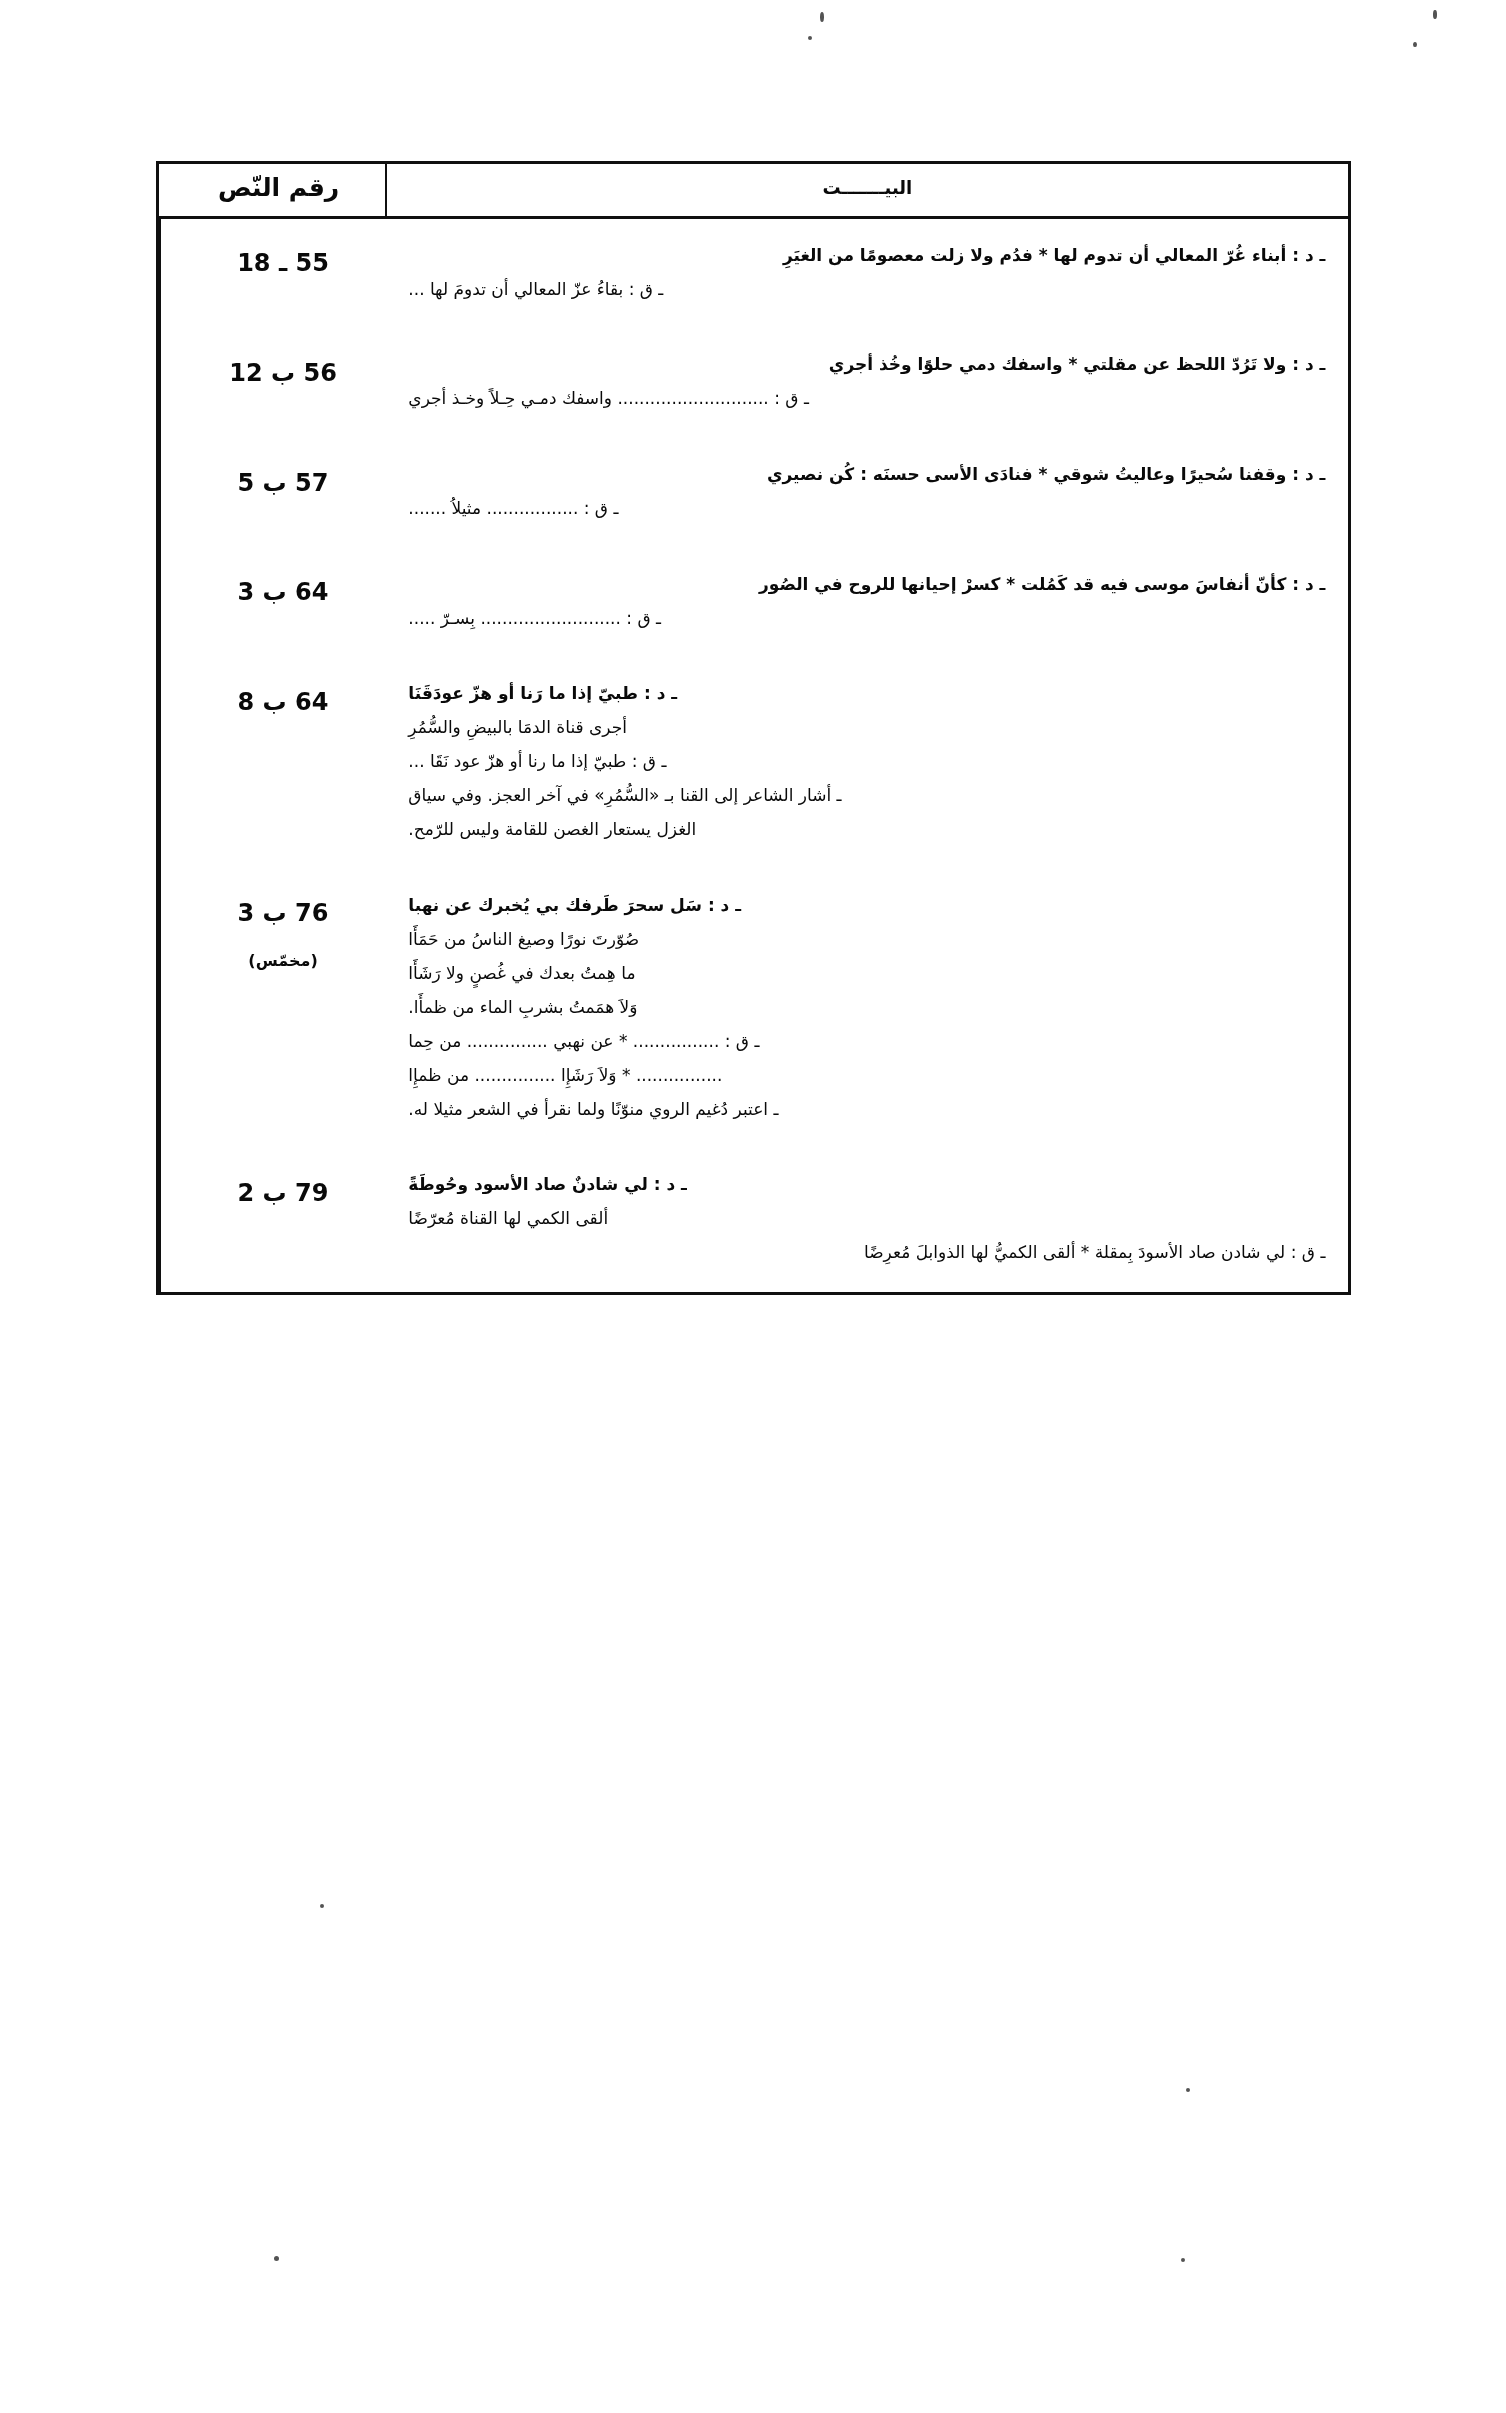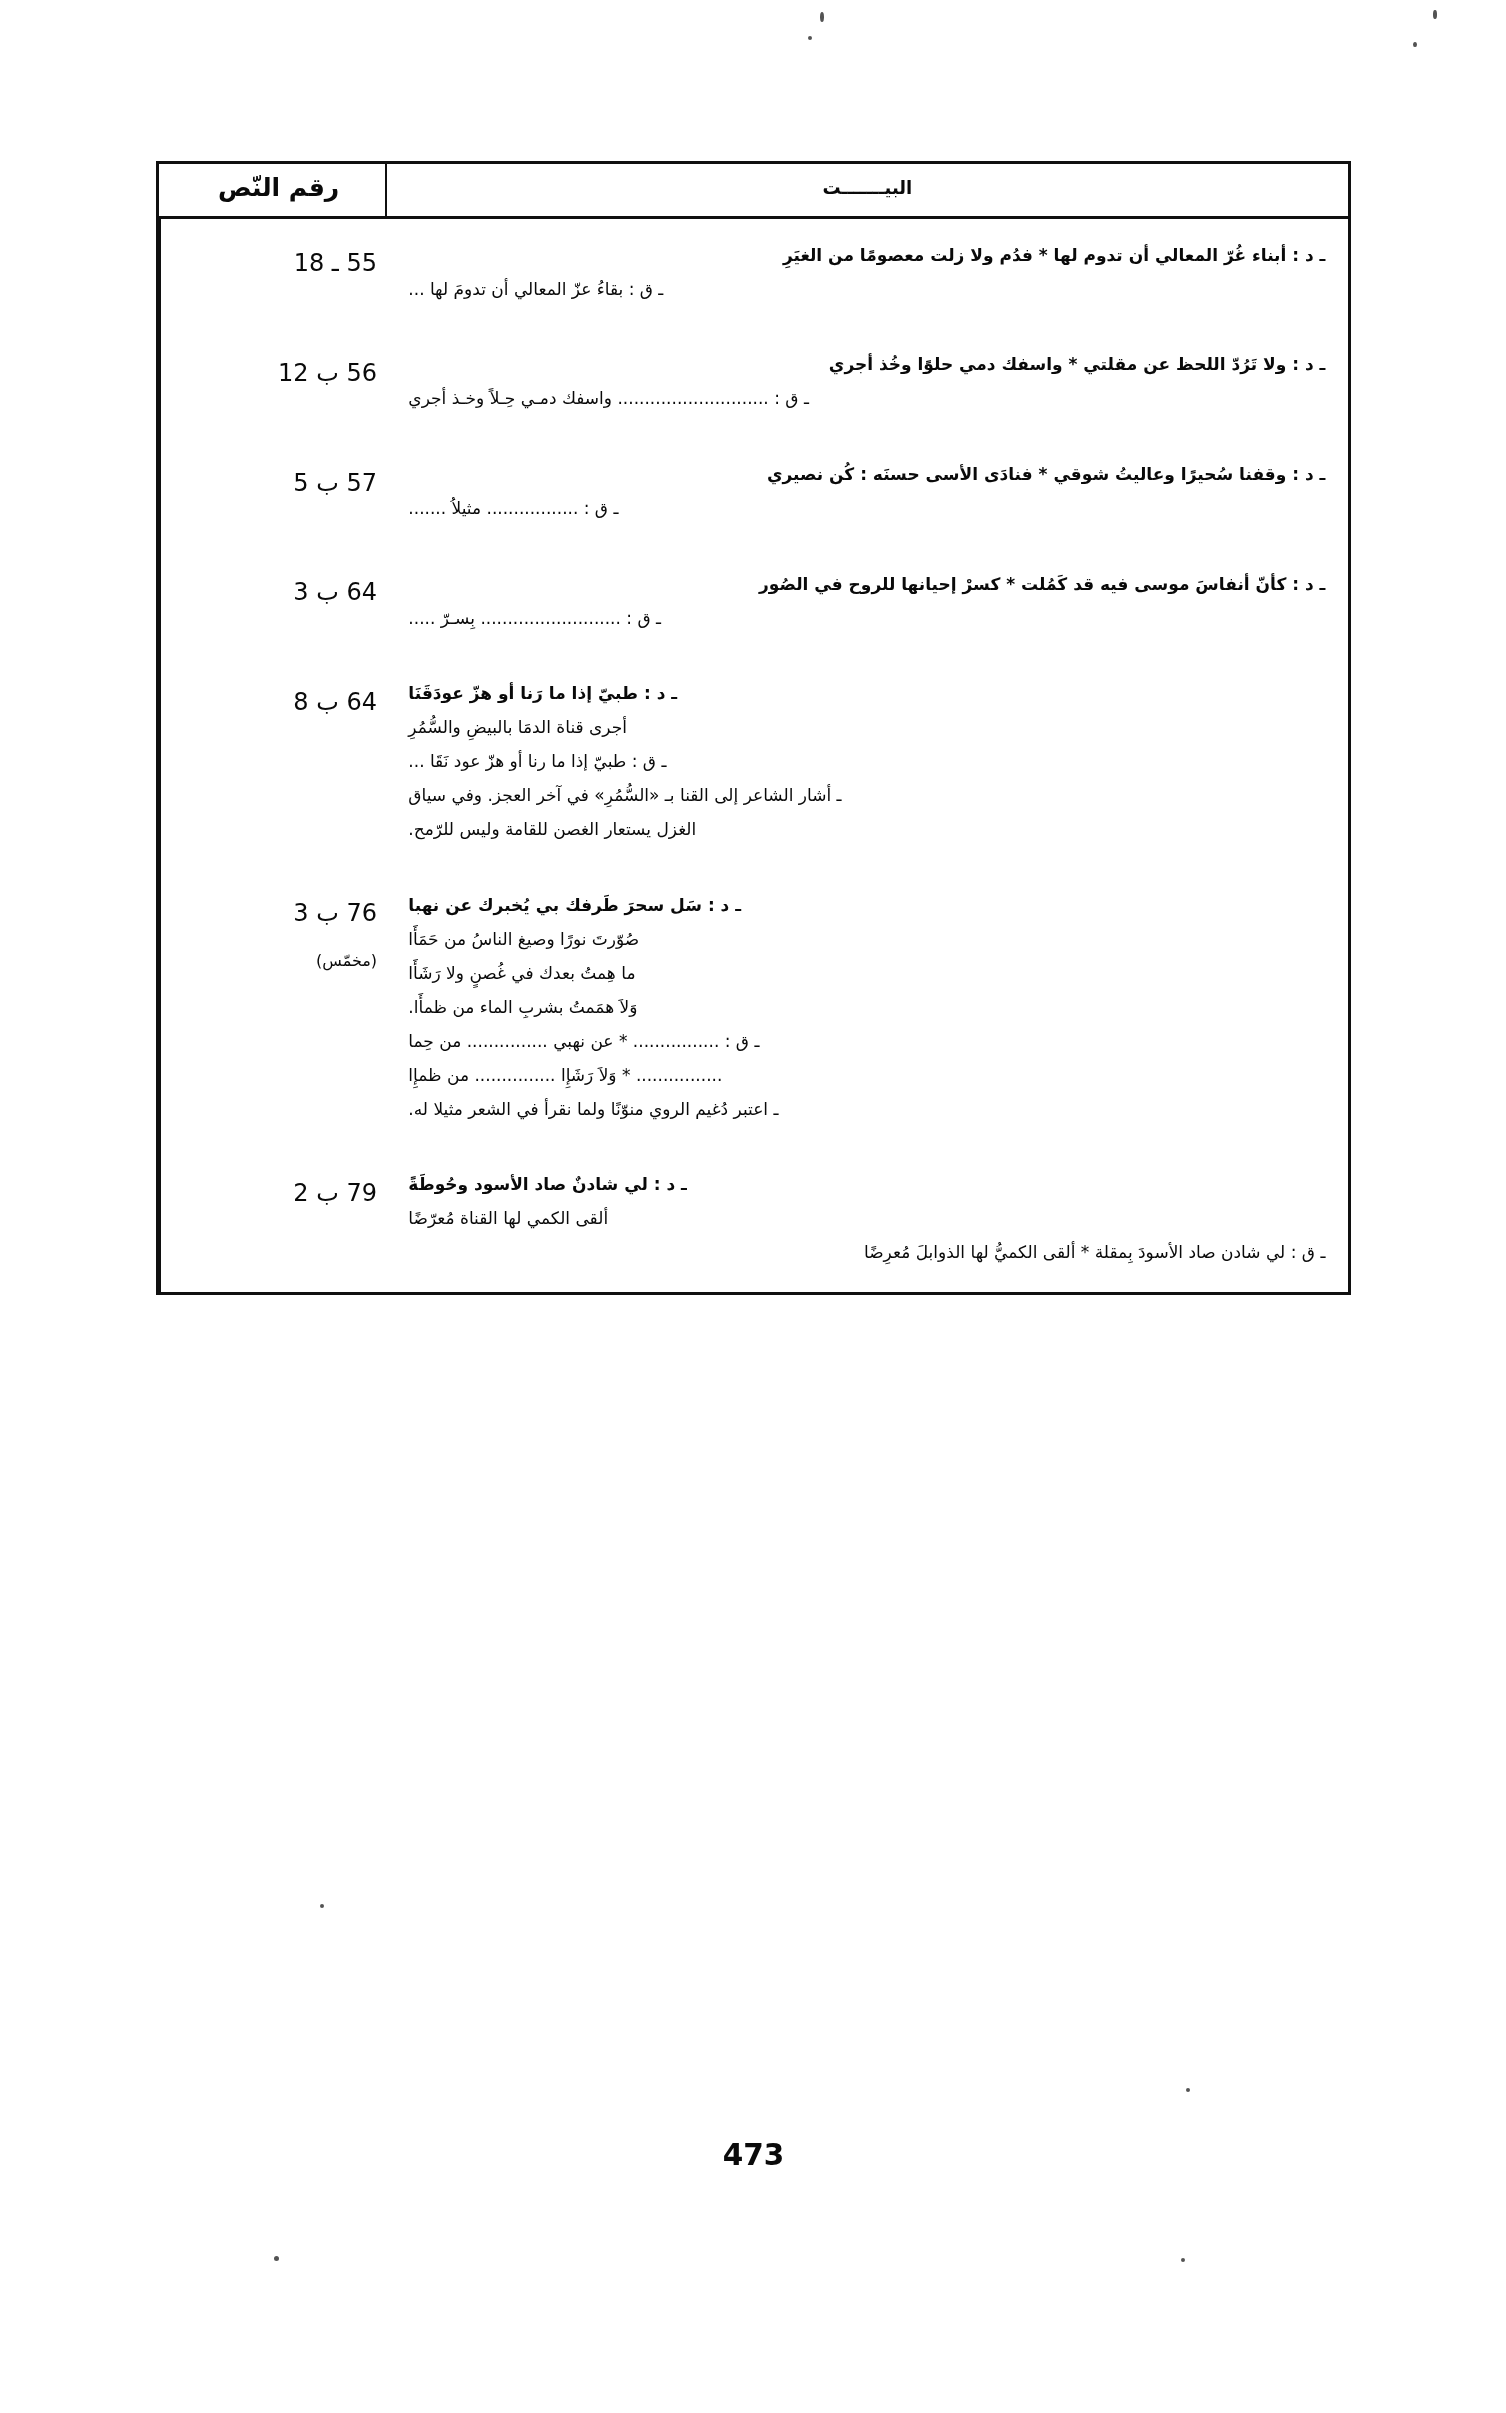--- a/index.html
+++ b/index.html
@@ -68,23 +68,23 @@
     font-size: 25px;
   }
   
   td.num-cell, th.num-cell {
     border-left: 2.6px solid #101010;
     padding-left: 28px;
   }
 
   .row-num {
     vertical-align: top;
-    text-align: right;
+    text-align: center;
     font-size: 24px;
-    font-weight: normal;
+    font-weight: bold;
     padding: 22.6px 8.7px 8.7px 8.7px;
     direction: rtl;
     line-height: 1.9;
     white-space: nowrap;
   }
   .row-num .paren {
     display: block;
     font-size: 16px;
     margin-top: 9px;
   }
@@ -204,16 +204,15 @@
               <span class="ln mid bold">ـ د : لي شادنٌ صاد الأسود وحُوطَةً</span>
               <span class="ln mid plain">ألقى الكمي لها القناة مُعرّضًا</span>
               <span class="ln start plain">ـ ق : لي شادن صاد الأسودَ بِمقلة * ألقى الكميُّ لها الذوابلَ مُعرِضًا</span>
             </td>
             <td class="row-num num-cell"><span>79 ب 2</span></td>
           </tr>
         </tbody>
     </table>
   </div>
 
-  <div class="folio">473</div>
 
 </div>
 
 
 </body></html>

